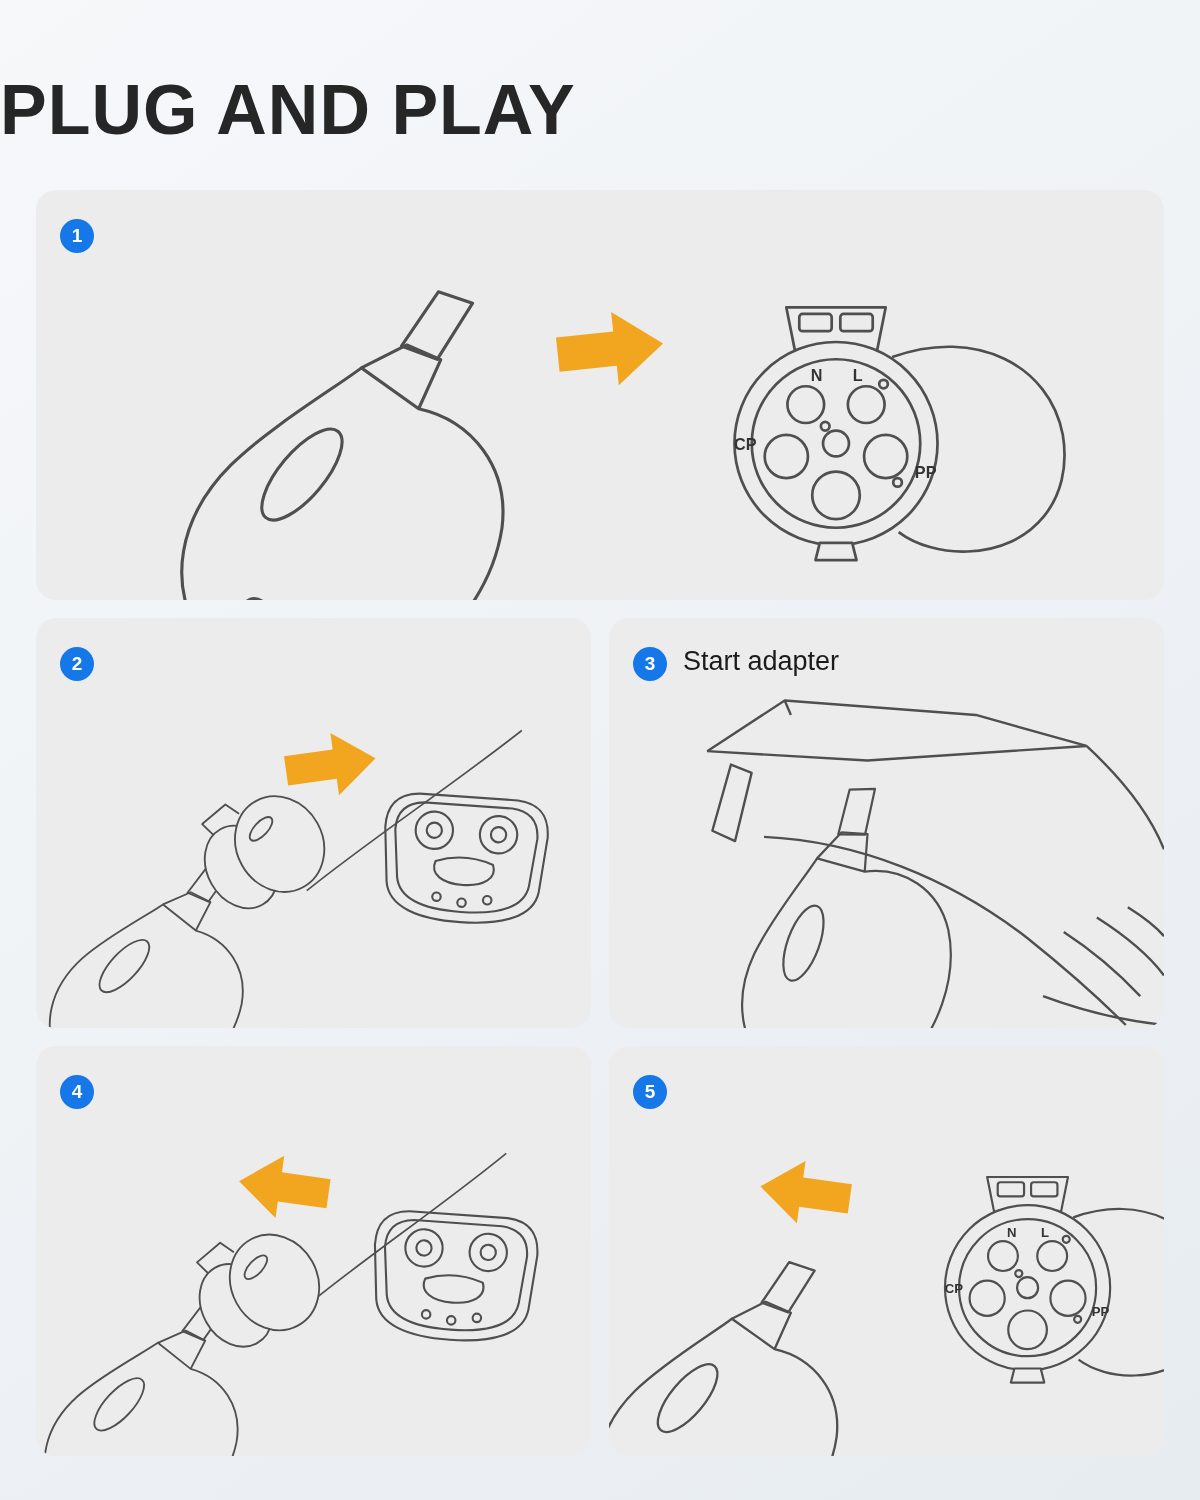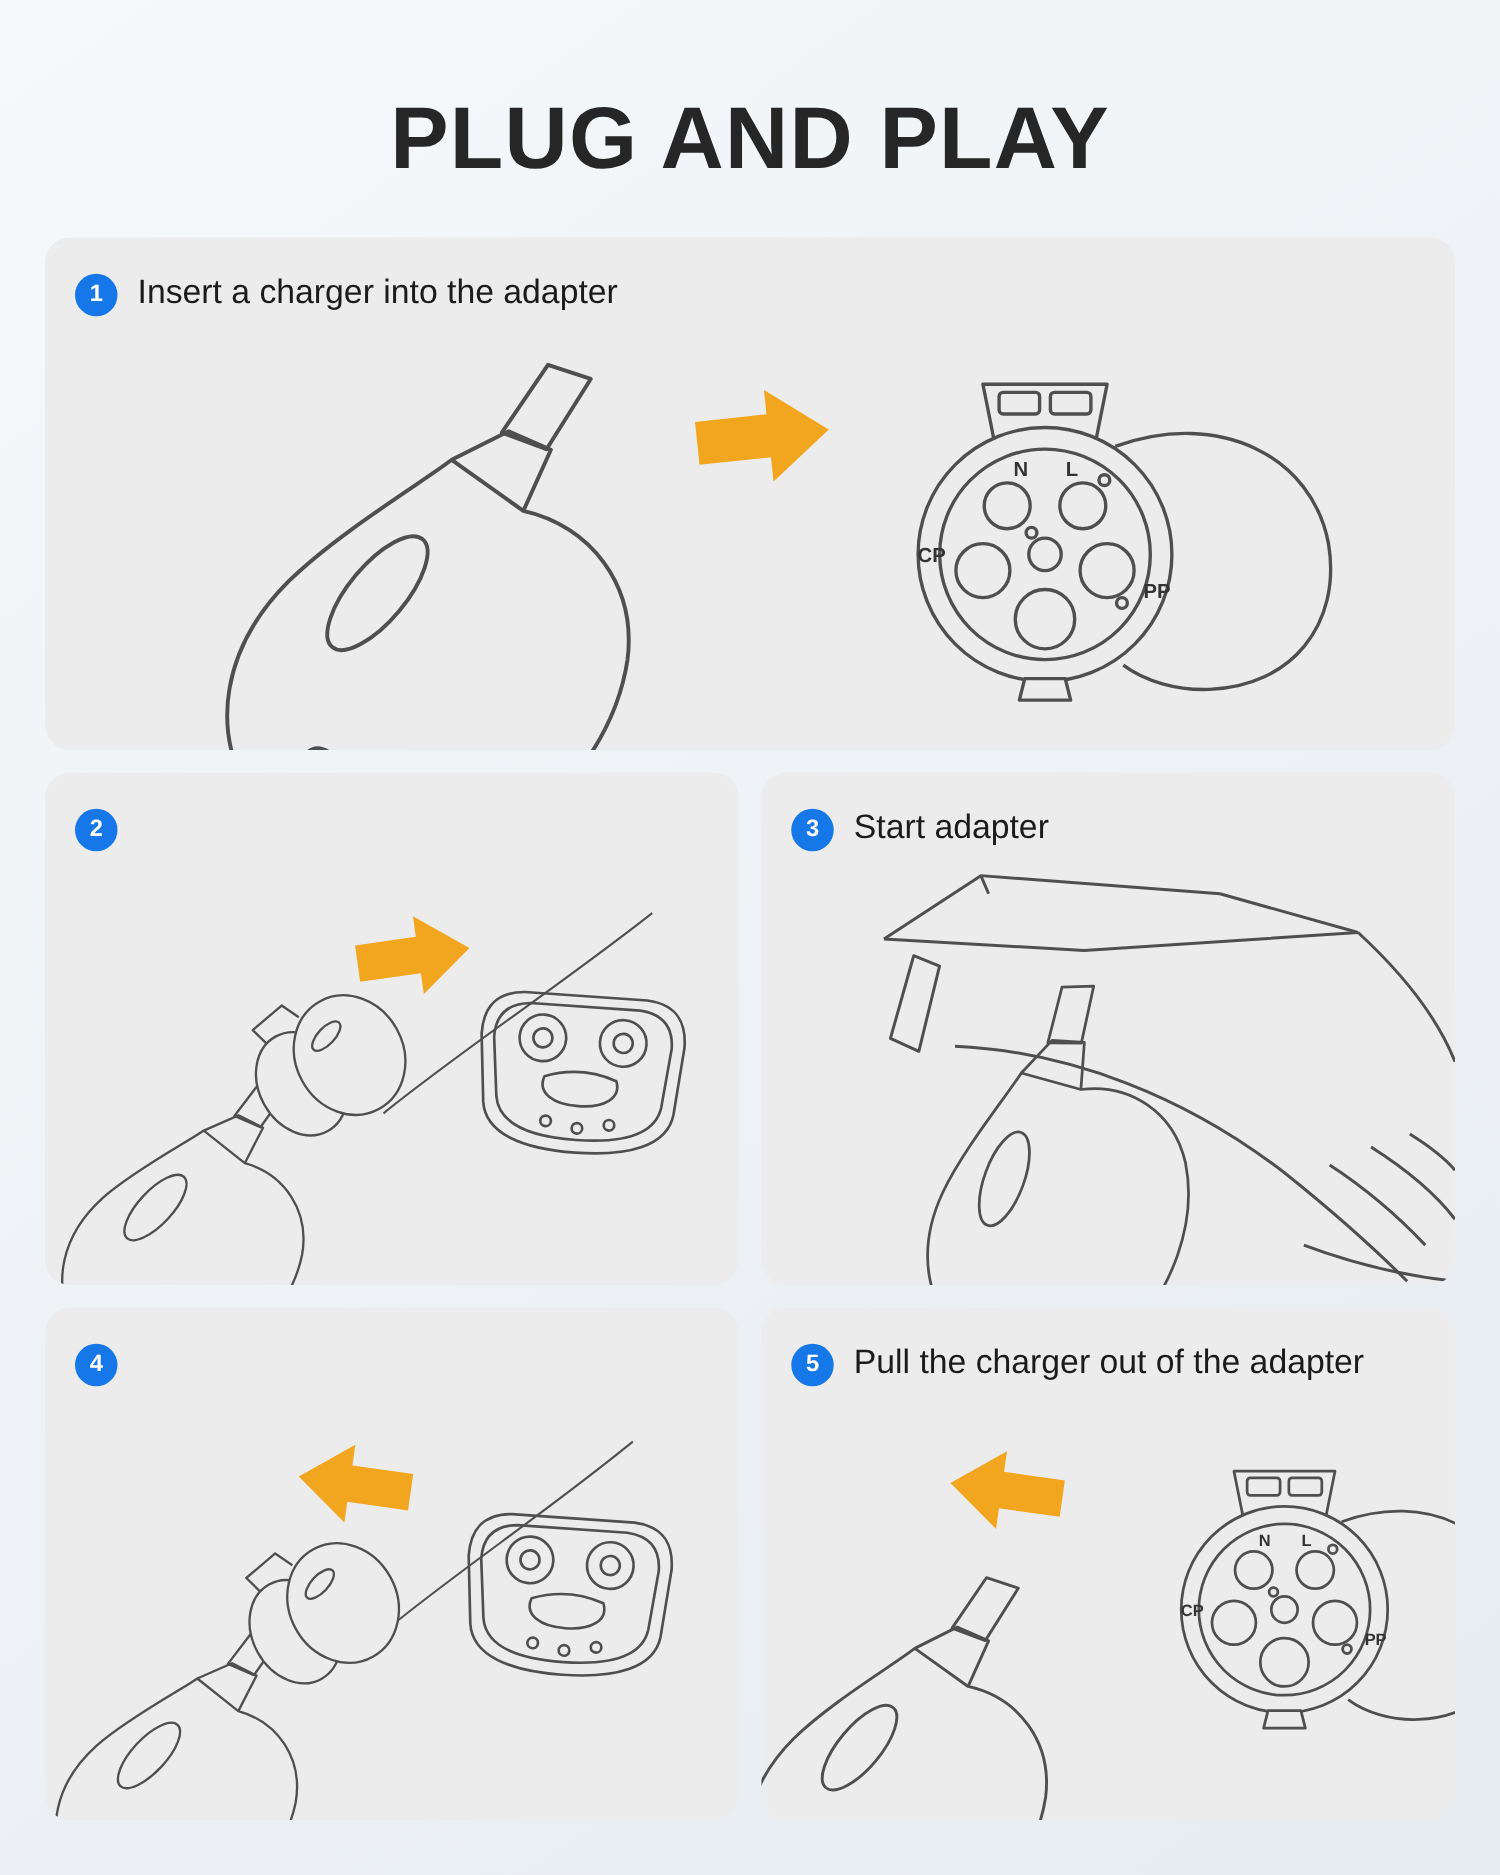--- a/index.html
+++ b/index.html
@@ -10,21 +10,21 @@
   *{box-sizing:border-box}
   html,body{margin:0;padding:0}
   body{
     width:1200px;height:1500px;
     background:linear-gradient(145deg,var(--bg1) 0%,var(--bg2) 100%);
     font-family:"Liberation Sans",sans-serif;
     overflow:hidden;
   }
   .title{
     margin:0;padding-top:70px;padding-bottom:40px;
-    text-align:center;font-size:70px;font-weight:800;
+    text-align:left;font-size:70px;font-weight:800;
     color:var(--ink);letter-spacing:1px;
   }
   .wrap{padding:0 36px}
   .card{
     background:var(--card);border-radius:20px;
     display:flex;flex-direction:column;overflow:hidden;
   }
   .card.full{height:410px;margin-bottom:18px}
   .row{display:flex;gap:18px;margin-bottom:18px}
   .row .card{flex:1;height:410px}
@@ -108,21 +108,20 @@
 </svg>
 
 <div class="page">
   <h1 class="title">PLUG AND PLAY</h1>
 
   <div class="wrap">
 
     <div class="card full">
       <div class="step-head">
         <div class="badge">1</div>
-        <div class="step-label">Insert a charger into the adapter</div>
       </div>
       <div class="illus">
         <svg viewBox="0 0 1128 322" preserveAspectRatio="xMidYMid meet">
           <g>
             <use href="#def-charger" transform="translate(320,262) rotate(-38) scale(1.25)"></use>
           </g>
           <g>
             <use href="#def-arrow" transform="translate(520,72) rotate(-6) scale(1.15)"></use>
           </g>
           <g>
@@ -205,21 +204,20 @@
                 <use href="#def-adapter-side" transform="translate(205,-78) rotate(6)"></use>
               </g>
             </g>
           </svg>
         </div>
       </div>
 
       <div class="card half">
         <div class="step-head">
           <div class="badge">5</div>
-          <div class="step-label">Pull the charger out of the adapter</div>
         </div>
         <div class="illus">
           <svg viewBox="0 0 537 300" preserveAspectRatio="xMidYMid meet">
             <g>
               <use href="#def-arrow" transform="translate(235,55) scale(-1,1) rotate(-8) scale(0.95)"></use>
             </g>
             <g>
               <use href="#def-charger" transform="translate(115,300) rotate(-38) scale(0.9)"></use>
             </g>
             <g>

